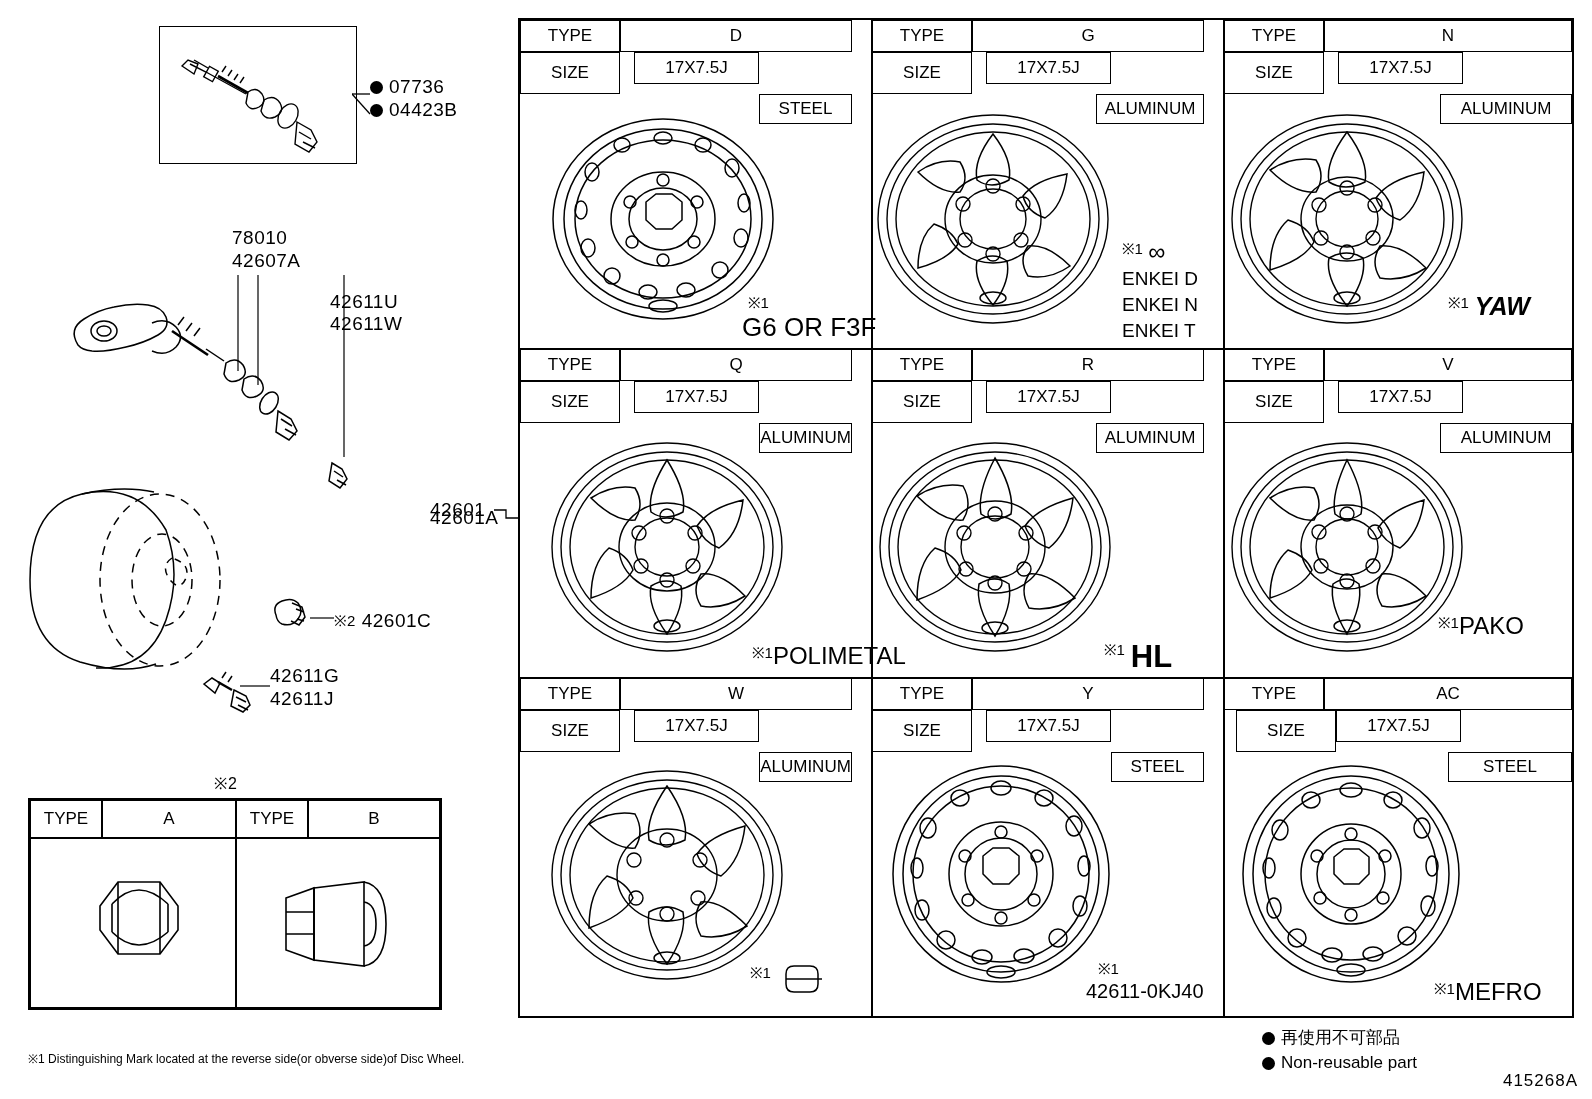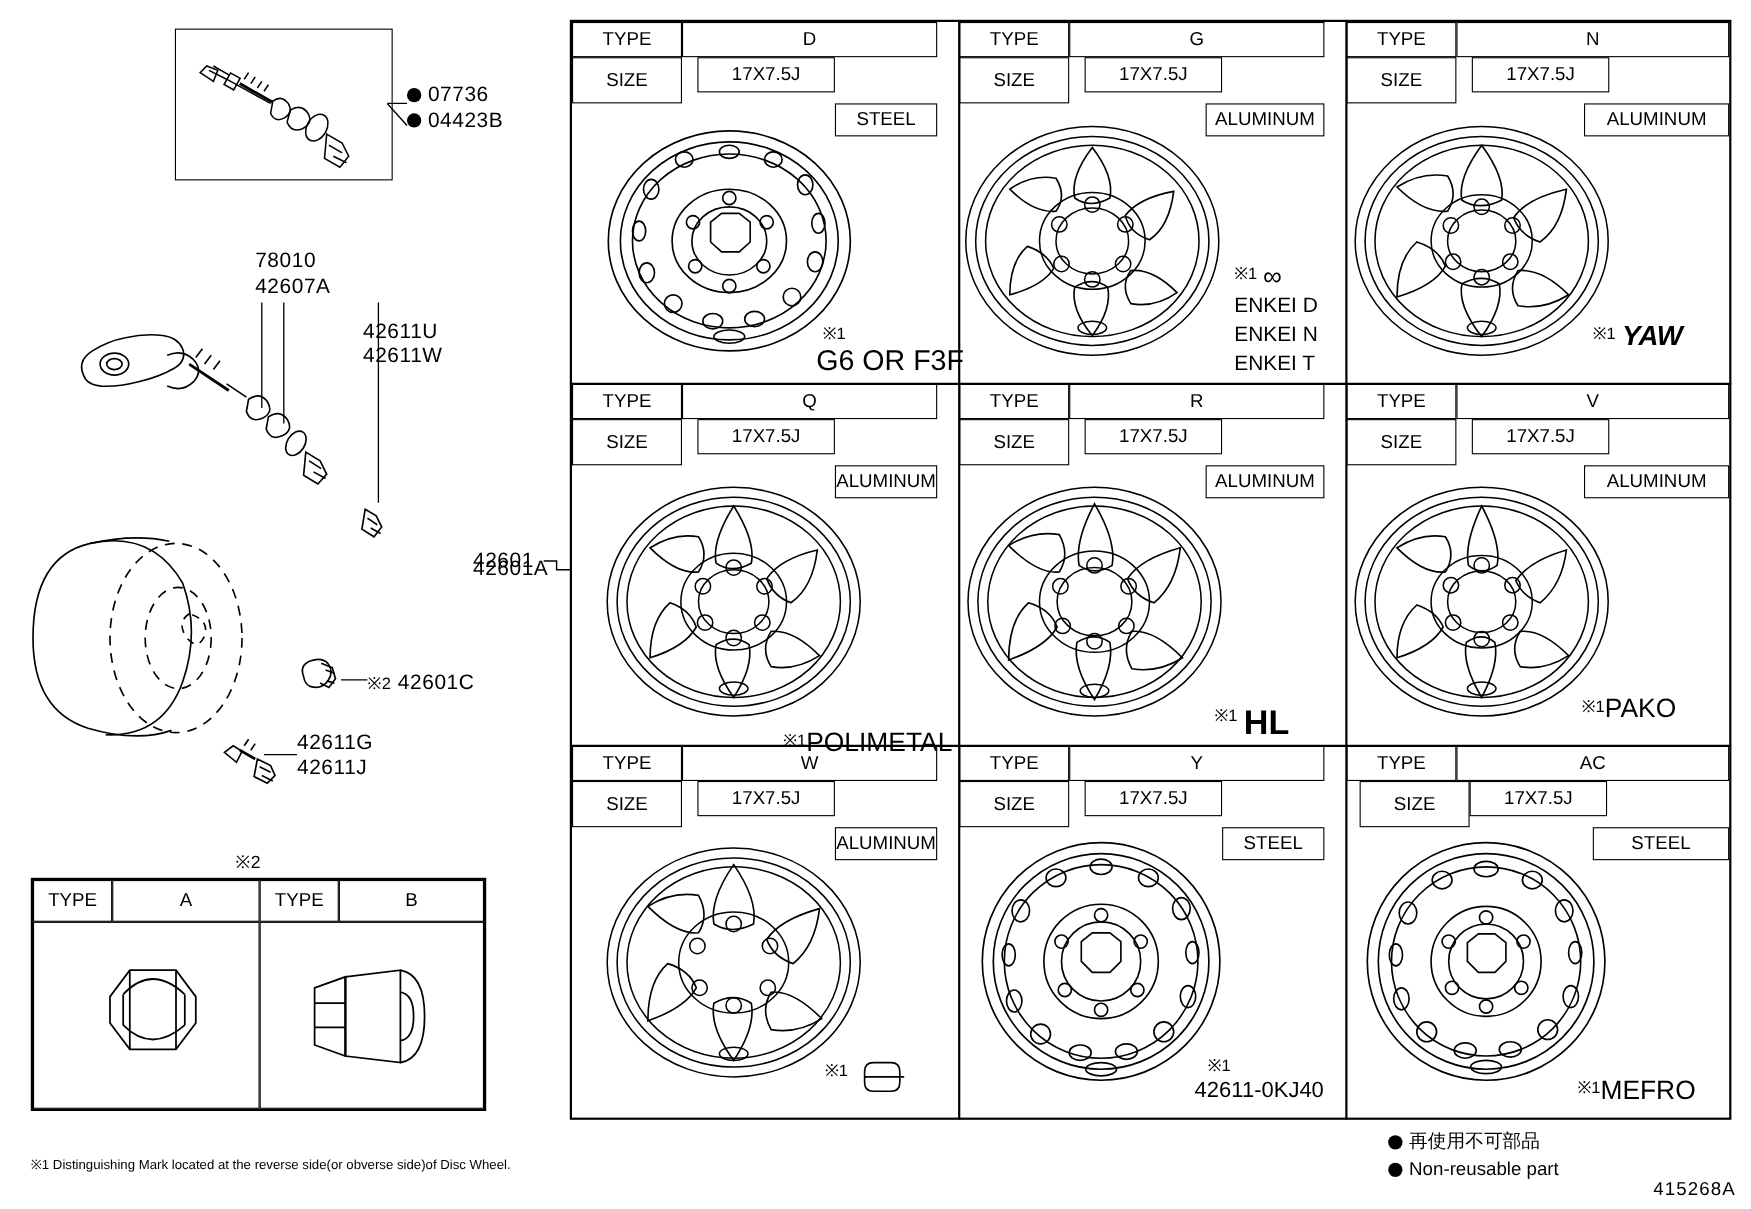--- a/index.html
+++ b/index.html
@@ -344,21 +344,21 @@
       <circle cx="119" cy="80" r="7"></circle>
         <circle cx="147" cy="97" r="7"></circle>
       <circle cx="145" cy="130" r="7"></circle>
         <circle cx="119" cy="144" r="7"></circle>
       <circle cx="93" cy="130" r="7"></circle>
         <circle cx="91" cy="97" r="7"></circle>
     </g>
     <ellipse cx="119" cy="190" rx="13" ry="6"></ellipse>
   </g>
 </svg>
-<div class="wheel-caption" style="left:712px;top:642px;margin-top:20px;"><span class="mark">※1</span><span style="font-size:24px;">POLIMETAL</span></div>
+<div class="wheel-caption" style="left:752px;top:642px;"><span class="mark">※1</span><span style="font-size:24px;">POLIMETAL</span></div>
 
 <svg class="abs" style="left:876px;top:436px;" width="238" height="222" viewBox="0 0 238 222">
   <g fill="none" stroke="#000" stroke-width="1.4">
     <ellipse cx="119" cy="111" rx="115" ry="104"></ellipse>
     <ellipse cx="119" cy="111" rx="106" ry="95"></ellipse>
     <ellipse cx="119" cy="111" rx="97" ry="87"></ellipse>
     <ellipse cx="119" cy="111" rx="50" ry="46"></ellipse>
     <ellipse cx="119" cy="111" rx="34" ry="31"></ellipse>
     <g stroke-width="1.5">
       <path d="M119 22 q-18 34 -14 56 q14 10 30 0 q4 -22 -16 -56 z"></path>
@@ -400,21 +400,21 @@
       <circle cx="119" cy="78" r="7"></circle>
         <circle cx="147" cy="96" r="7"></circle>
       <circle cx="145" cy="130" r="7"></circle>
         <circle cx="119" cy="145" r="7"></circle>
       <circle cx="93" cy="130" r="7"></circle>
         <circle cx="91" cy="96" r="7"></circle>
     </g>
     <ellipse cx="119" cy="190" rx="13" ry="6"></ellipse>
   </g>
 </svg>
-<div class="wheel-caption" style="left:1438px;top:631px;"><span class="mark">※1</span><span style="font-size:24px;">PAKO</span></div>
+<div class="wheel-caption" style="left:1438px;top:612px;"><span class="mark">※1</span><span style="font-size:24px;">PAKO</span></div>
 
 <svg class="abs" style="left:548px;top:764px;" width="238" height="222" viewBox="0 0 238 222">
   <g fill="none" stroke="#000" stroke-width="1.4">
     <ellipse cx="119" cy="111" rx="115" ry="104"></ellipse>
     <ellipse cx="119" cy="111" rx="106" ry="95"></ellipse>
     <ellipse cx="119" cy="111" rx="97" ry="87"></ellipse>
     <ellipse cx="119" cy="111" rx="50" ry="46"></ellipse>
     <g stroke-width="1.5">
       <path d="M119 22 q-22 32 -18 54 q16 10 36 0 q4 -22 -18 -54 z"></path>
       <path d="M197 62 q-36 10 -48 28 q6 16 24 22 q20 -16 24 -50 z"></path>

